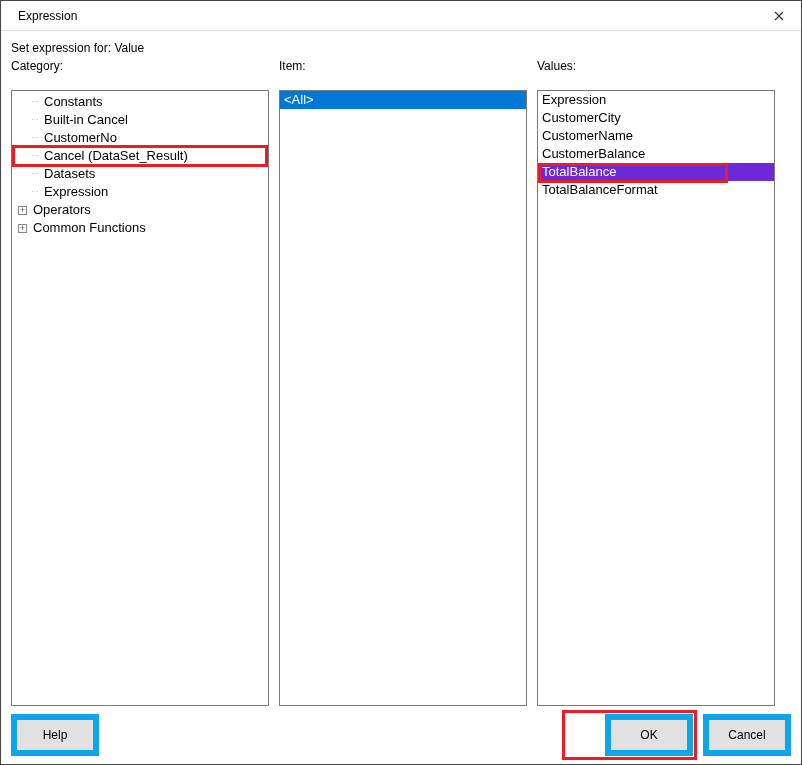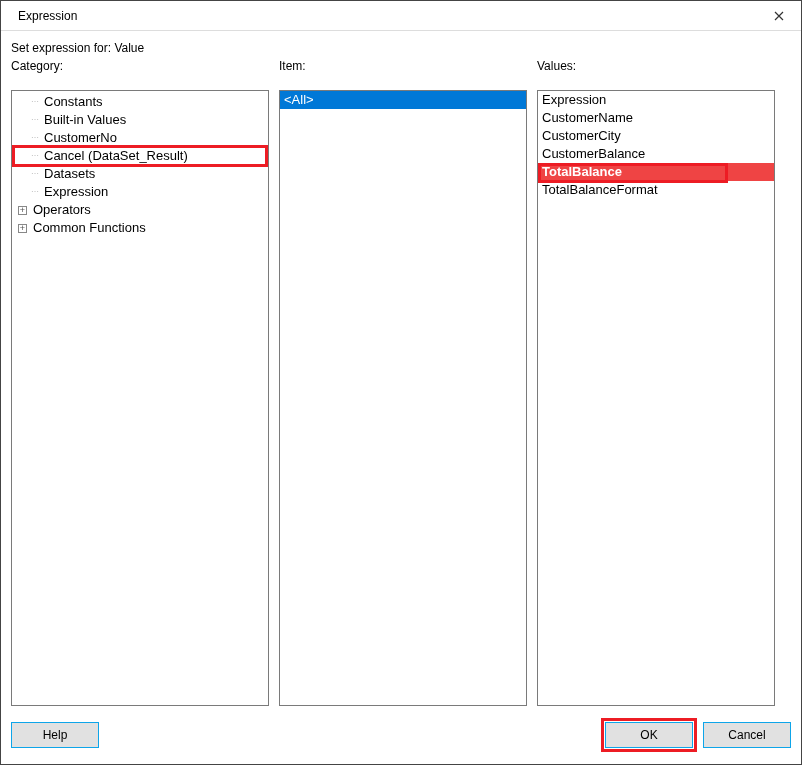--- a/index.html
+++ b/index.html
@@ -101,21 +101,21 @@
     outline-offset: -1px;
   }
   .tree-row.hl-box .tree-label { }
 
   .val-row {
     height: 18px; line-height: 18px;
     padding: 0 4px;
     white-space: nowrap;
   }
   .val-row.selected {
-    background: #ef4444; color: #fff; font-weight: bold;
+    background: #6d28d9; color: #fff;
   }
   .val-highlight-wrap { position: relative; }
   .val-red-outline {
     position: absolute;
     left: 0px; top: 0px; width: 190px; height: 20px;
     border: 3px solid #ed1c24;
     pointer-events: none;
   }
   .item-row {
     height: 18px; line-height: 18px;
@@ -124,29 +124,30 @@
   .item-row.selected { background: #0078d7; color:#fff; }
 
   .footer {
     height: 48px;
     display: flex; align-items: center;
     padding: 0 10px 10px 10px;
     gap: 10px;
   }
   .footer .spacer { flex: 1; }
   .btn {
-    min-width: 88px; height: 26px;
-    border: 1px solid #0ea5e9;
+    min-width: 88px; height: 42px;
+    border: 6px solid #0ea5e9;
     background: #e1e1e1;
     font-size: 12px;
     cursor: pointer;
   }
   .ok-highlight {
     position: relative;
     display: inline-block;
+    padding-left: 39px;
   }
   .ok-highlight .red-ring {
     position: absolute;
     left: -4px; top: -4px; right: -4px; bottom: -4px;
     border: 3px solid #ed1c24;
     pointer-events: none;
   }
 </style>
 </head>
 <body>
@@ -170,21 +171,21 @@
       <div class="col" style="flex:0 0 258px">
         <div class="col-label">Category:</div>
         <div class="listbox">
           <div class="tree" id="category-tree">
               <div class="tree-row" style="padding-left: 14px;">
                 <span class="twig" style="color: rgb(187, 187, 187); font-size: 8px;">⋯</span>
                 <span class="tree-label">Constants</span>
               </div>
               <div class="tree-row" style="padding-left: 14px;">
                 <span class="twig" style="color: rgb(187, 187, 187); font-size: 8px;">⋯</span>
-                <span class="tree-label">Built-in Values</span>
+                <span class="tree-label">Built-in Cancel</span>
               </div>
               <div class="tree-row" style="padding-left: 14px;">
                 <span class="twig" style="color: rgb(187, 187, 187); font-size: 8px;">⋯</span>
                 <span class="tree-label">CustomerNo</span>
               </div>
               <div class="tree-row hl-box" style="padding-left: 14px;">
                 <span class="twig" style="color: rgb(187, 187, 187); font-size: 8px;">⋯</span>
                 <span class="tree-label">Cancel (DataSet_Result)</span>
               </div>
               <div class="tree-row" style="padding-left: 14px;">
@@ -211,22 +212,22 @@
         <div class="col-label">Item:</div>
         <div class="listbox" id="item-list">
             <div class="item-row selected"><span>&lt;All&gt;</span></div>
           </div>
       </div>
 
       <div class="col">
         <div class="col-label">Values:</div>
         <div class="listbox" id="values-list">
             <div class="val-row"><span>Expression</span></div>
+            <div class="val-row"><span>CustomerCity</span></div>
             <div class="val-row"><span>CustomerName</span></div>
-            <div class="val-row"><span>CustomerCity</span></div>
             <div class="val-row"><span>CustomerBalance</span></div>
             <div class="val-highlight-wrap">
               <div class="val-row selected"><span>TotalBalance</span></div>
               <div class="val-red-outline"></div>
             </div>
             <div class="val-row"><span>TotalBalanceFormat</span></div>
           </div>
       </div>
     </div>
   </div>

